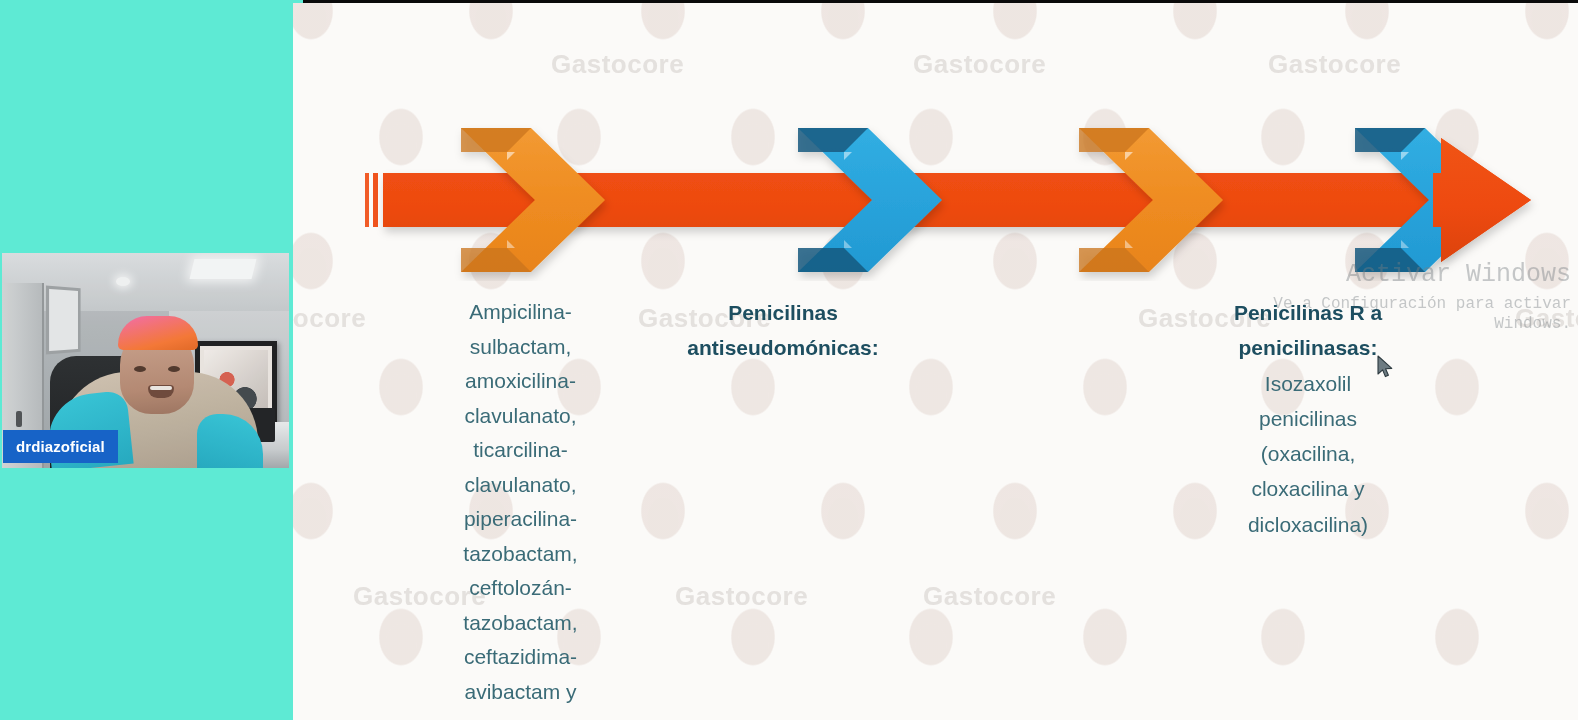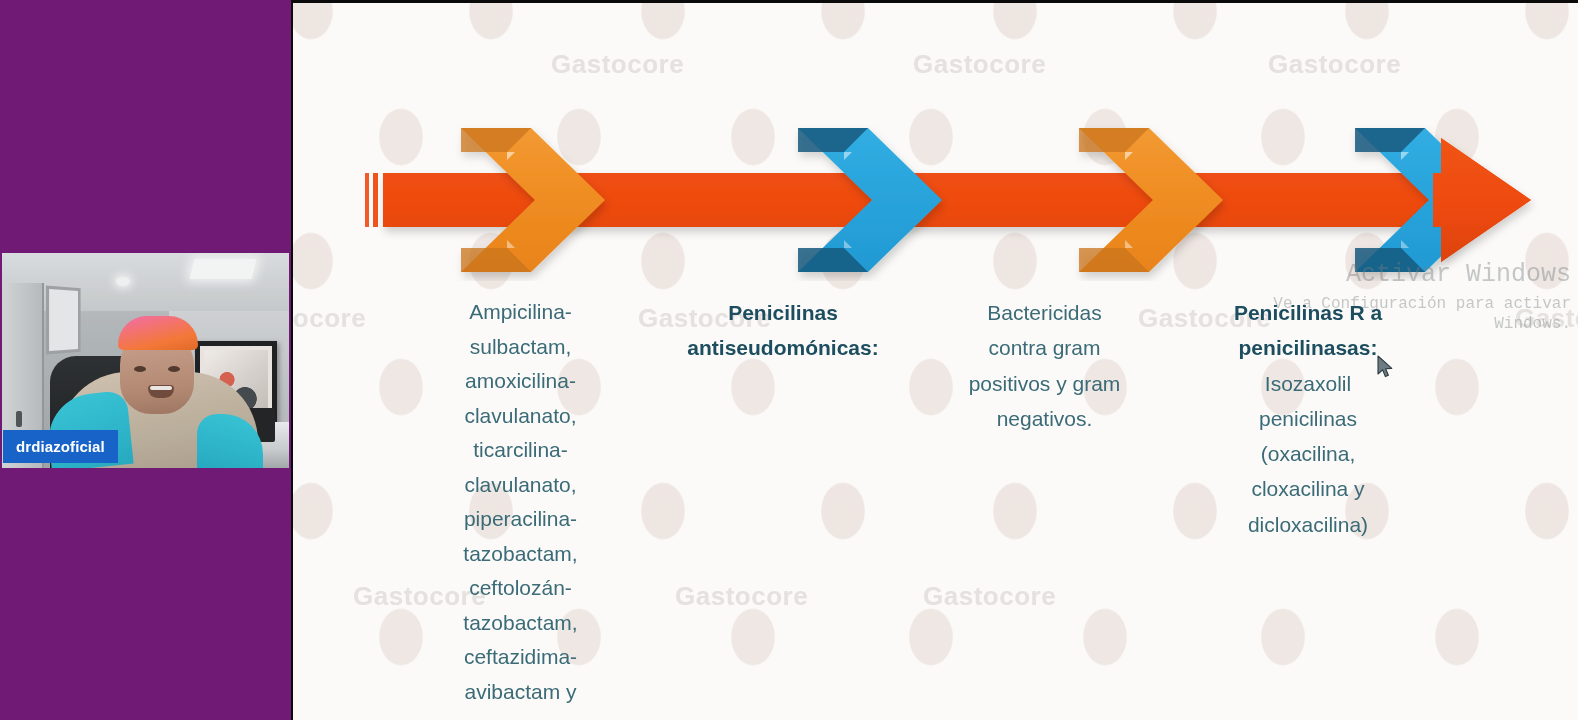--- a/index.html
+++ b/index.html
@@ -21,21 +21,22 @@
     position: absolute;
     inset: 0;
     background: #0a0a0a;
   }
 
   
   #left-rail {
     position: absolute;
     left: 0; top: 0;
     width: 291px; height: 720px;
-    background: #701a75;
+    background: #5eead4;
+    padding-left: 12px;
   }
   #webcam {
     position: absolute;
     left: 2px;
     top: 253px;
     width: 287px;
     height: 215px;
     overflow: hidden;
     background: #7d7f80;
   }
@@ -428,24 +429,20 @@
 avibactam y
 meropenem-</div>
       </div>
 
       <div class="col" id="col-2">
         <div class="heading" style="white-space: pre-line;">Penicilinas
 antiseudomónicas:</div>
       </div>
 
       <div class="col" id="col-3">
-        <div class="body gap" style="white-space: pre-line;">Bactericidas
-contra gram
-positivos y gram
-negativos.</div>
       </div>
 
       <div class="col" id="col-4">
         <div class="heading" style="white-space: pre-line; text-align: center;">Penicilinas R a
 penicilinasas:</div>
         <div class="body gap" style="white-space: pre-line;">Isozaxolil
 penicilinas
 (oxacilina,
 cloxacilina y
 dicloxacilina)</div>

